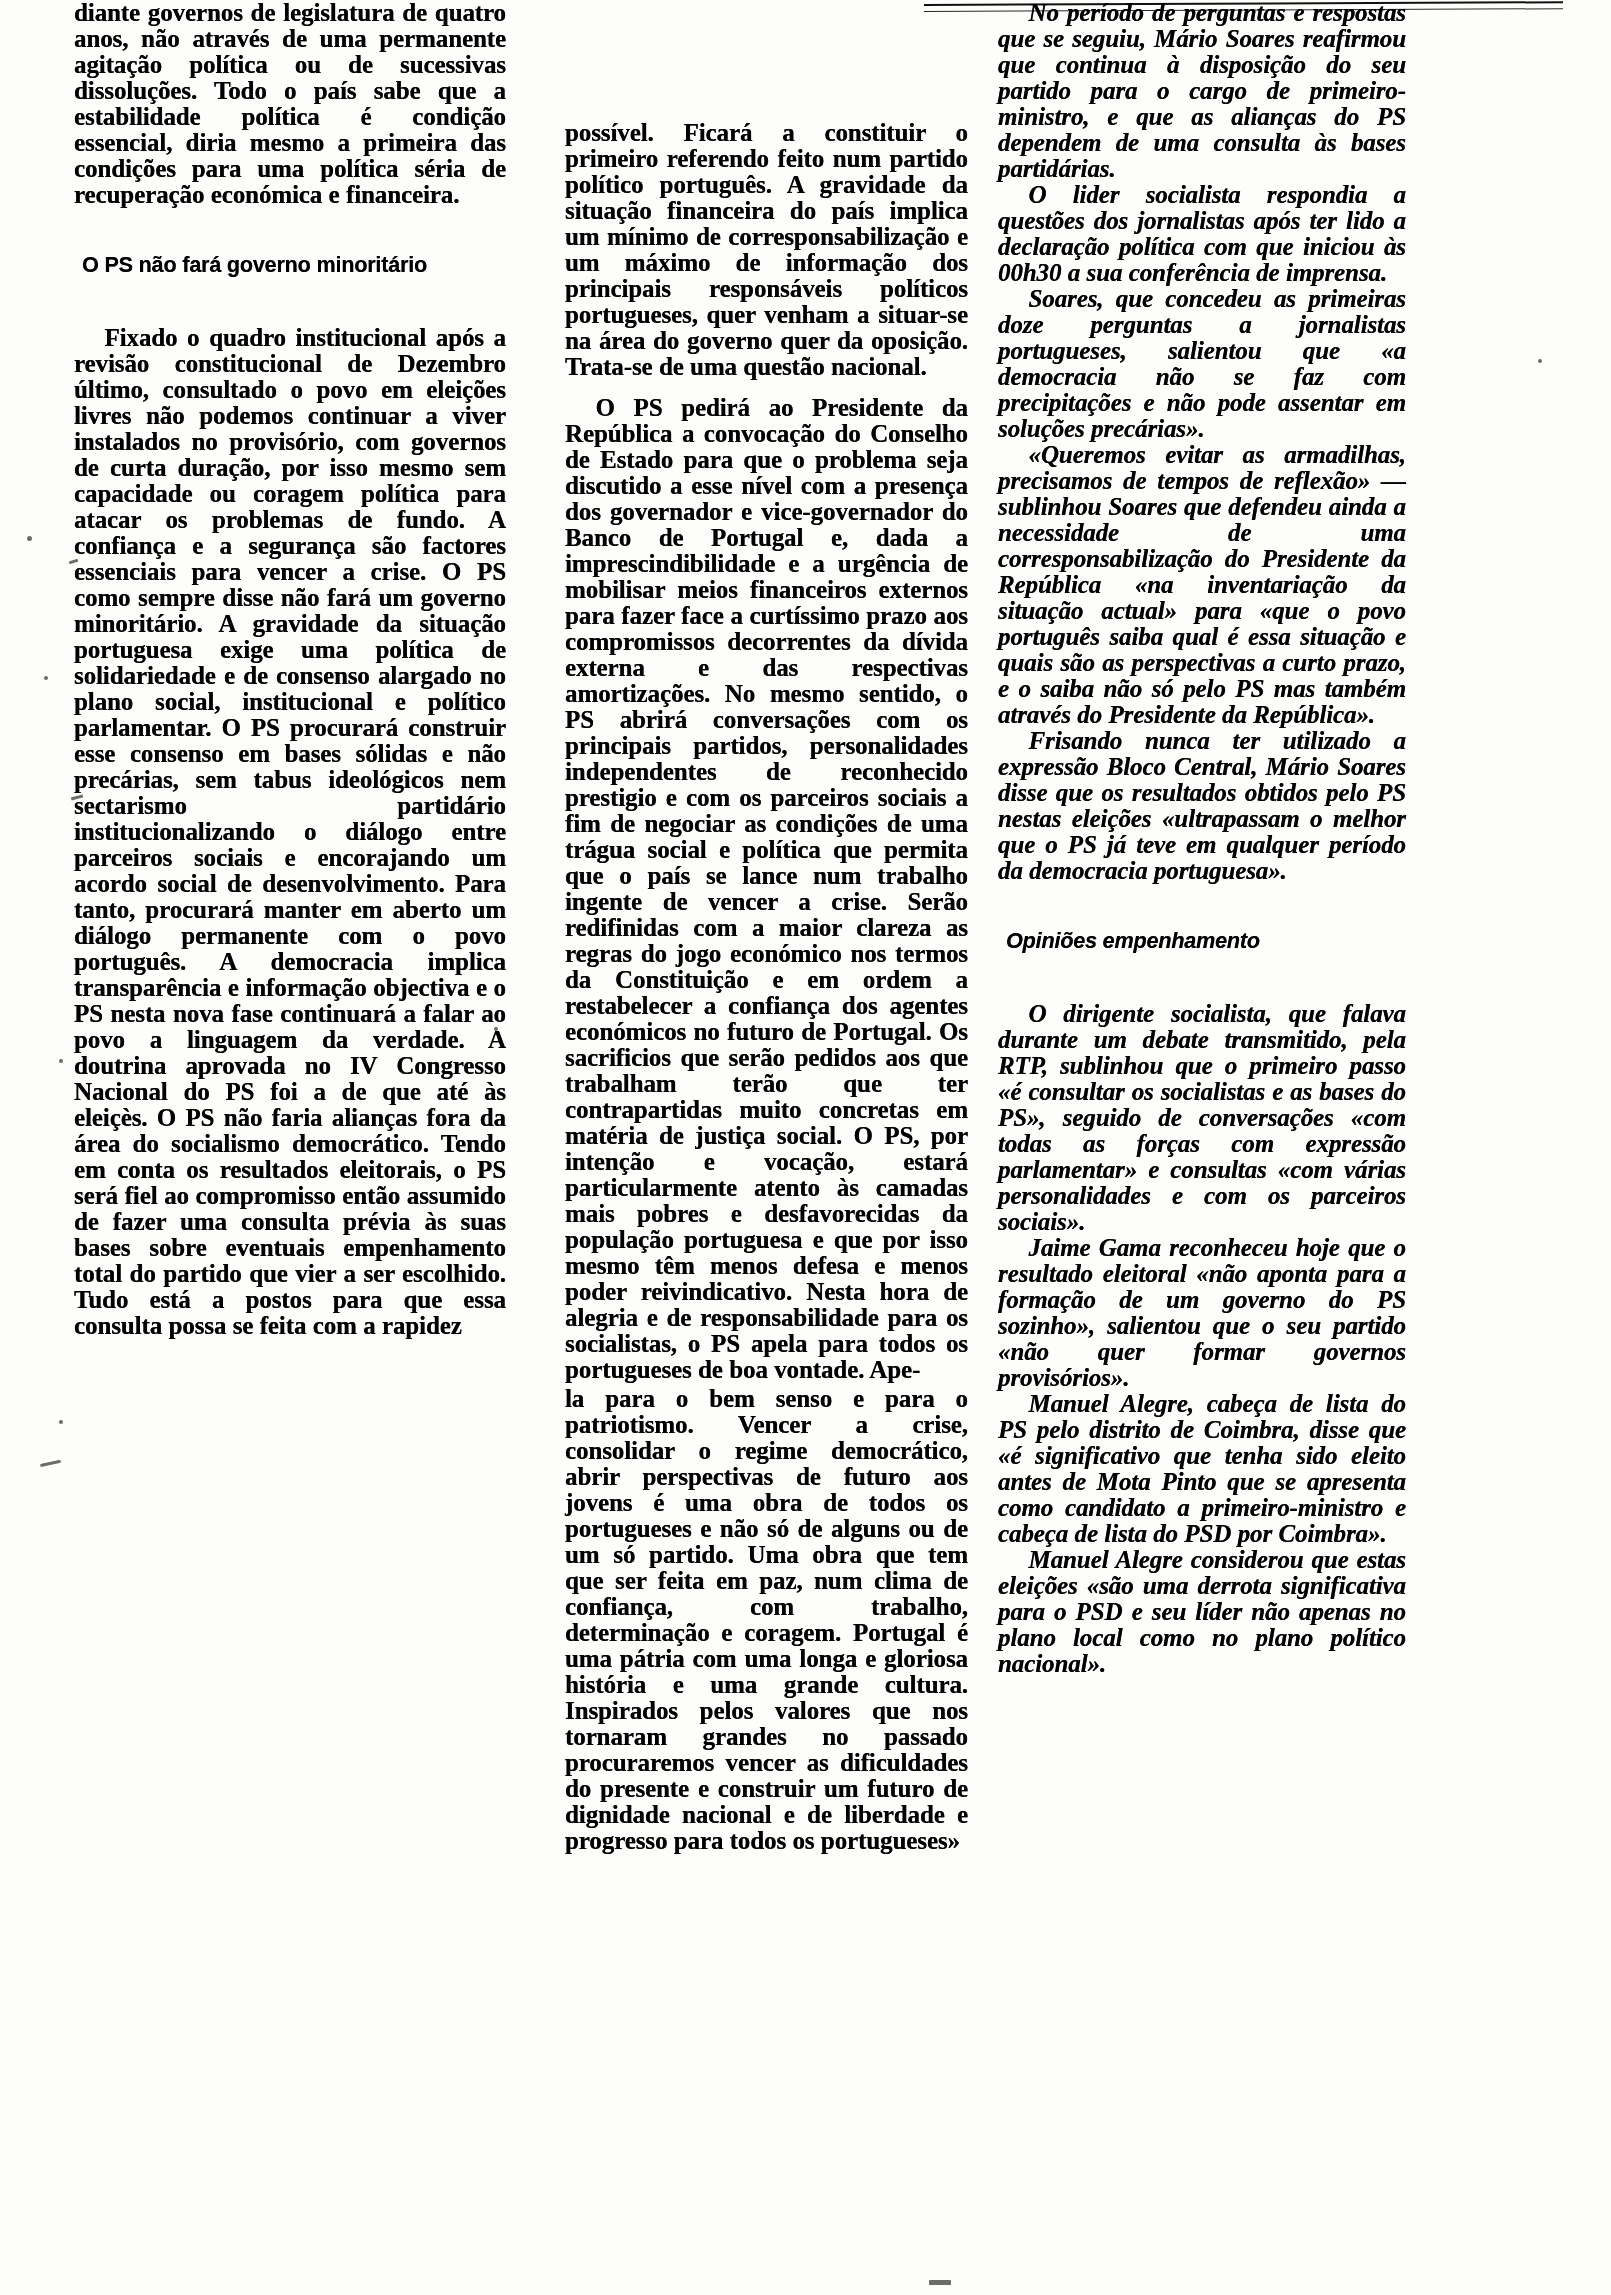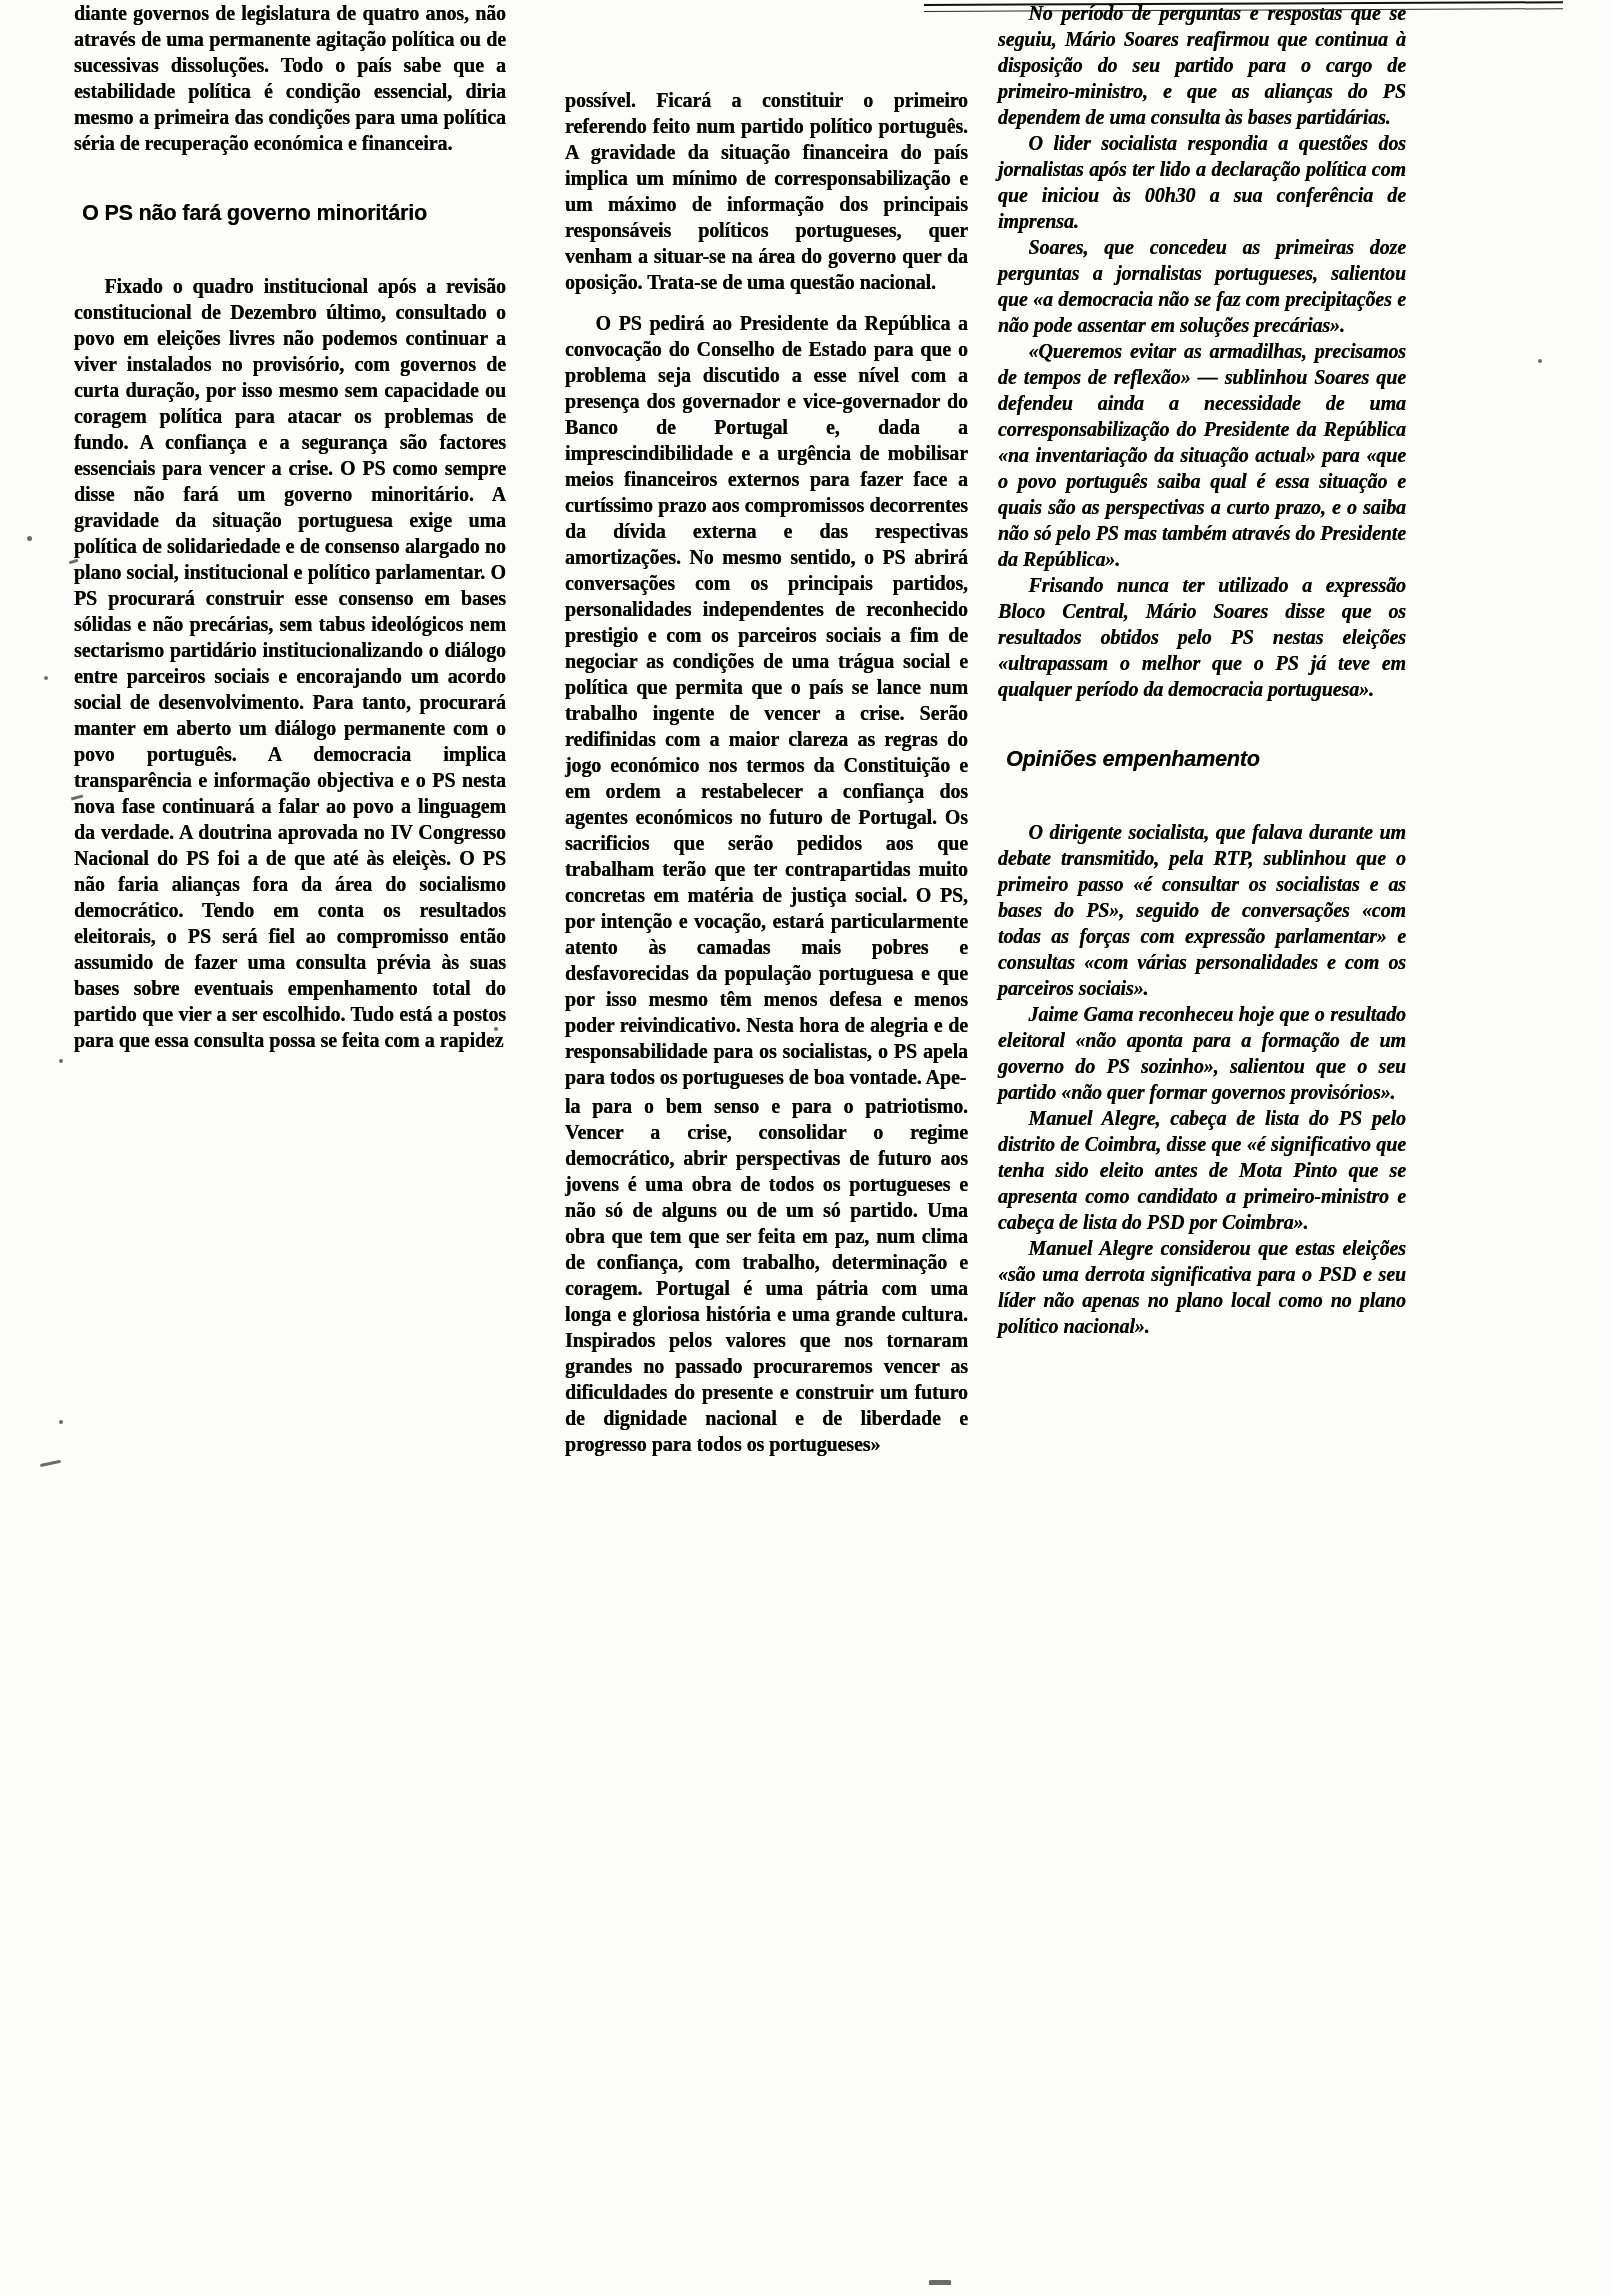--- a/index.html
+++ b/index.html
@@ -35,26 +35,26 @@
   .col {
     position: absolute;
     top: 0;
   }
   .col-1 { left: 0px;    width: 432px; }
   .col-2 { left: 491px; width: 403px; }
   .col-3 { left: 924px; width: 408px; font-style: italic; }
 
   
   .col-1 .col-inner { padding-top: 0px; }
-  .col-2 .col-inner { padding-top: 87px; }
+  .col-2 .col-inner { padding-top: 120px; }
   .col-3 .col-inner { padding-top: 0px; }
 
   p.body-text {
     margin: 0 0 0 0;
-    font-size: 20px;
+    font-size: 25px;
     line-height: 26px;
     text-align: justify;
     text-indent: 30.5px;
     font-weight: 600;
     letter-spacing: -0.1px;
     word-spacing: 0.2px;
     -webkit-font-smoothing: none;
   }
   p.body-text.no-indent { text-indent: 0; }
 

